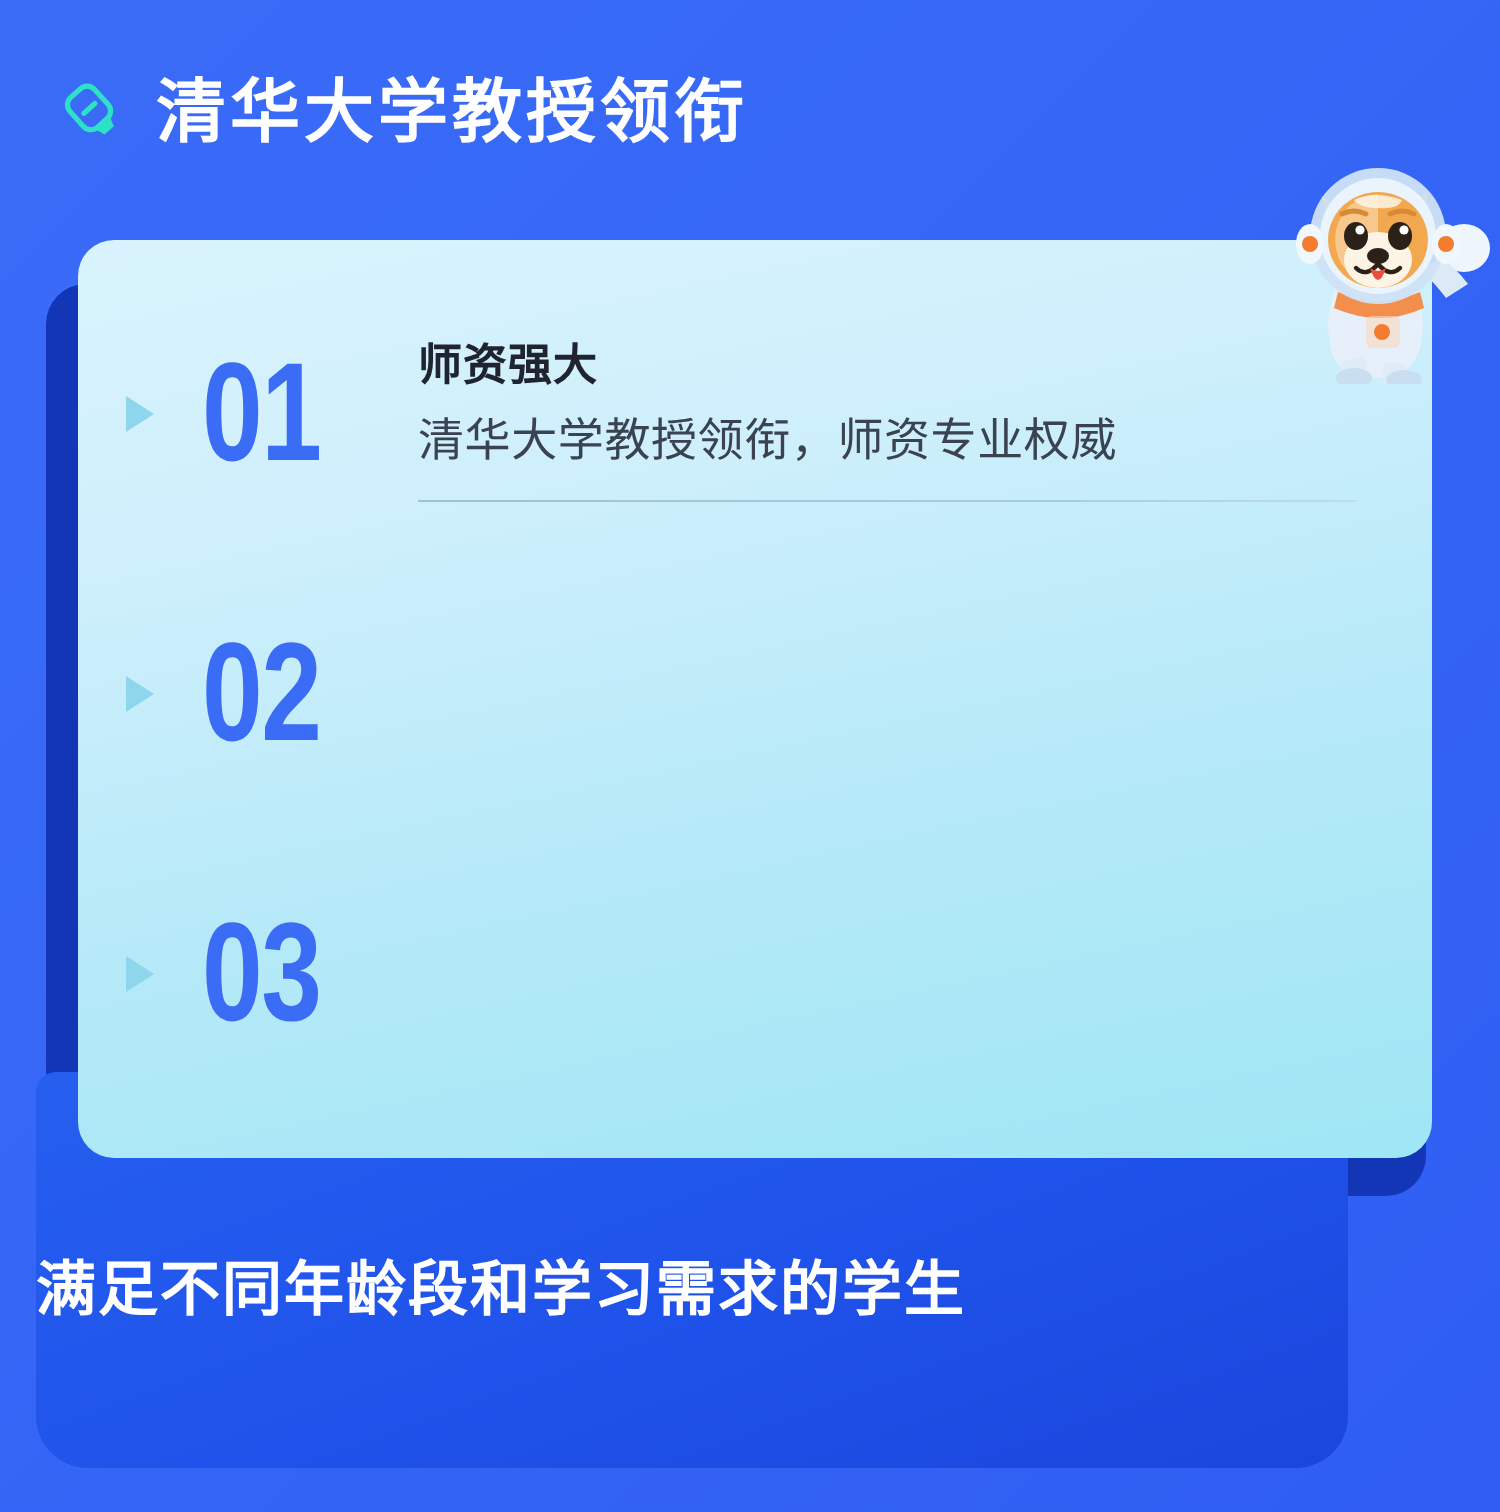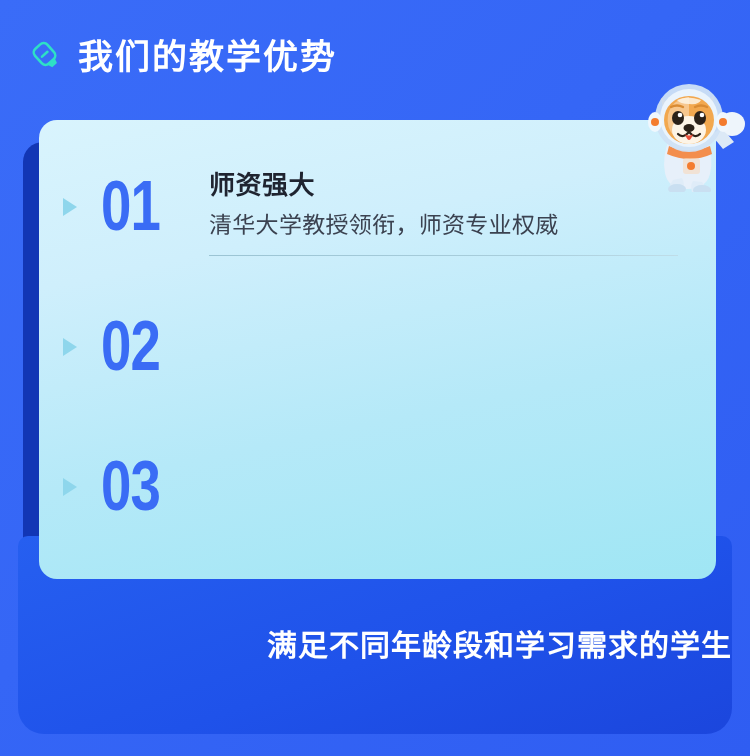--- a/index.html
+++ b/index.html
@@ -55,28 +55,28 @@
     background: #1236b5;
     border-radius: 20px;
     z-index: 1;
   }
 
   
   .footer-band {
     position: absolute;
     left: 18px;
     top: 536px;
-    width: 714px;
+    width: 656px;
     height: 198px;
     background: linear-gradient(160deg, #265ff0 0%, #1f52ea 55%, #1b46dd 100%);
     border-radius: 10px 10px 26px 26px;
     z-index: 2;
     display: flex;
     align-items: center;
-    justify-content: flex-end;
+    justify-content: flex-start;
   }
   .footer-text {
     font-size: 30px;
     font-weight: 700;
     color: #ffffff;
     letter-spacing: 1px;
     line-height: 1;
     margin-top: 22px;
     white-space: nowrap;
   }
@@ -137,21 +137,21 @@
     font-family: "Liberation Sans Narrow", "Liberation Sans", sans-serif;
   }
 
   .texts {
     flex: 1 1 auto;
     padding-top: 16px;
     padding-right: 38px;
     position: relative;
   }
   .feat-title {
-    font-size: 26px;
+    font-size: 22px;
     font-weight: 700;
     color: #1f2430;
     line-height: 1.25;
     letter-spacing: 0.5px;
   }
   .feat-sub {
     margin-top: 9px;
     font-size: 23px;
     font-weight: 400;
     color: #3b4250;
@@ -186,21 +186,21 @@
   <div class="header">
     <span class="marker-icon">
       <svg viewBox="0 0 36 36" fill="none" xmlns="http://www.w3.org/2000/svg">
         <g transform="rotate(-42 18 18)">
           <rect x="10" y="5.5" width="16.5" height="20" rx="5" stroke="#2ee0c6" stroke-width="2.6"></rect>
           <line x1="14.6" y1="15.8" x2="21.9" y2="15.8" stroke="#2ee0c6" stroke-width="2.6" stroke-linecap="round"></line>
           <path d="M13.4 25.5 H23.1 L21.4 30.6 H15.1 Z" fill="#2ee0c6"></path>
         </g>
       </svg>
     </span>
-    <span class="header-title">我们的教学优势</span>
+    <span class="header-title">清华大学教授领衔</span>
   </div>
 
   <div class="card-shadow"></div>
 
   <div class="footer-band">
     <div class="footer-text">满足不同年龄段和学习需求的学生</div>
   </div>
 
   <div class="card">
     <div class="feature-list">

